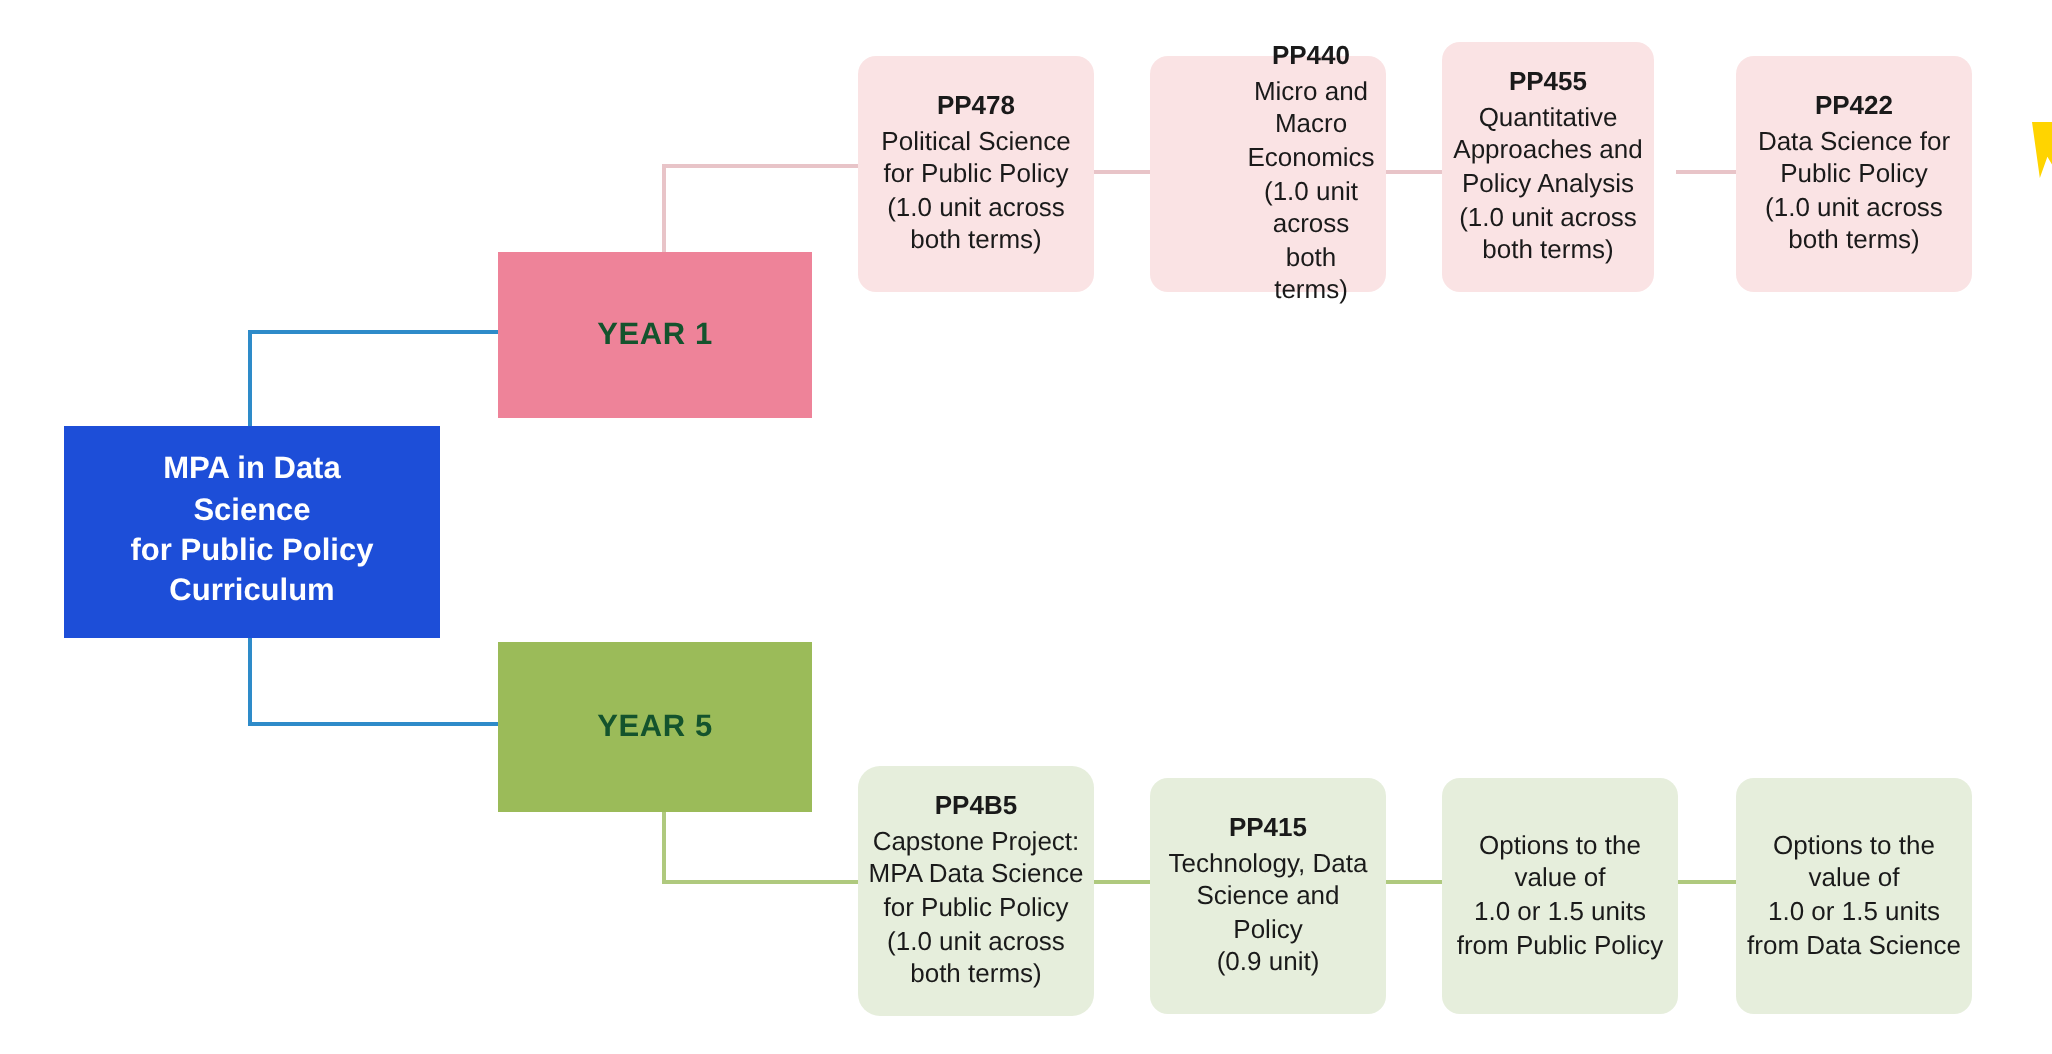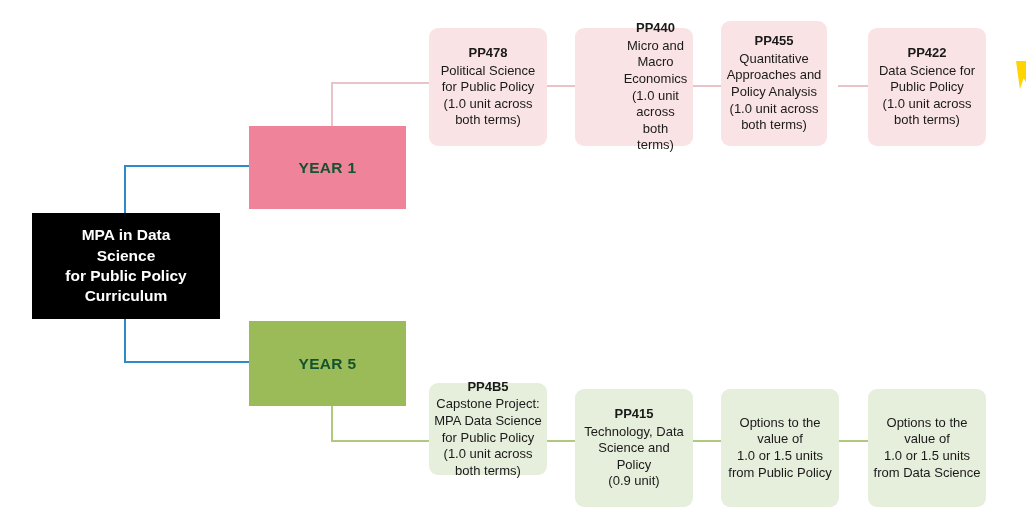--- a/index.html
+++ b/index.html
@@ -26,21 +26,21 @@
   .conn.pink   { background: #E8C4C8; }
   .conn.green  { background: #AFC97E; }
 
   
   .root-node {
     position: absolute;
     left: 32px;
     top: 213px;
     width: 188px;
     height: 106px;
-    background: #000000;
+    background: #1d4ed8;
     color: #ffffff;
     display: flex;
     align-items: center;
     justify-content: center;
     text-align: center;
     font-size: 15.5px;
     font-weight: bold;
     line-height: 1.32;
     padding: 0 19px;
     box-sizing: border-box;
@@ -168,21 +168,21 @@
   </div>
 
   <div class="card pink" style="left:868px; top:28px; width:118px; height:118px;">
     <span class="code">PP422</span>
     <span class="desc">Data Science for
 Public Policy
 (1.0 unit across
 both terms)</span>
   </div>
 
-  <div class="card green" style="left:429px; top:383px; width:118px; height:92px;">
+  <div class="card green" style="left:429px; top:383px; width:118px; height:125px;border-radius:11px;">
     <span class="code">PP4B5</span>
     <span class="desc">Capstone Project:
 MPA Data Science
 for Public Policy
 (1.0 unit across
 both terms)</span>
   </div>
 
   <div class="card green" style="left:575px; top:389px; width:118px; height:118px;">
     <span class="code">PP415</span>

